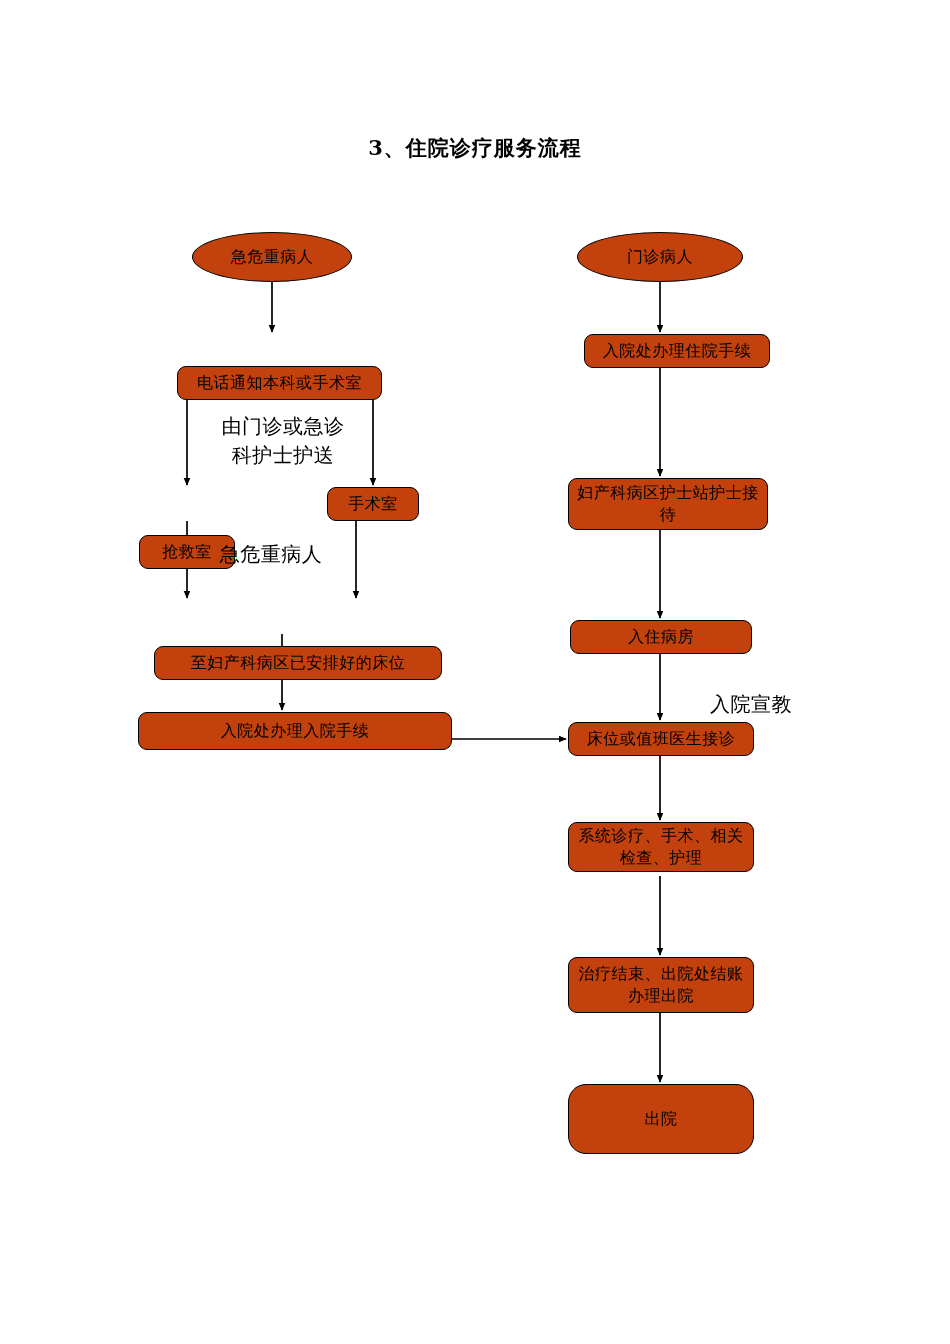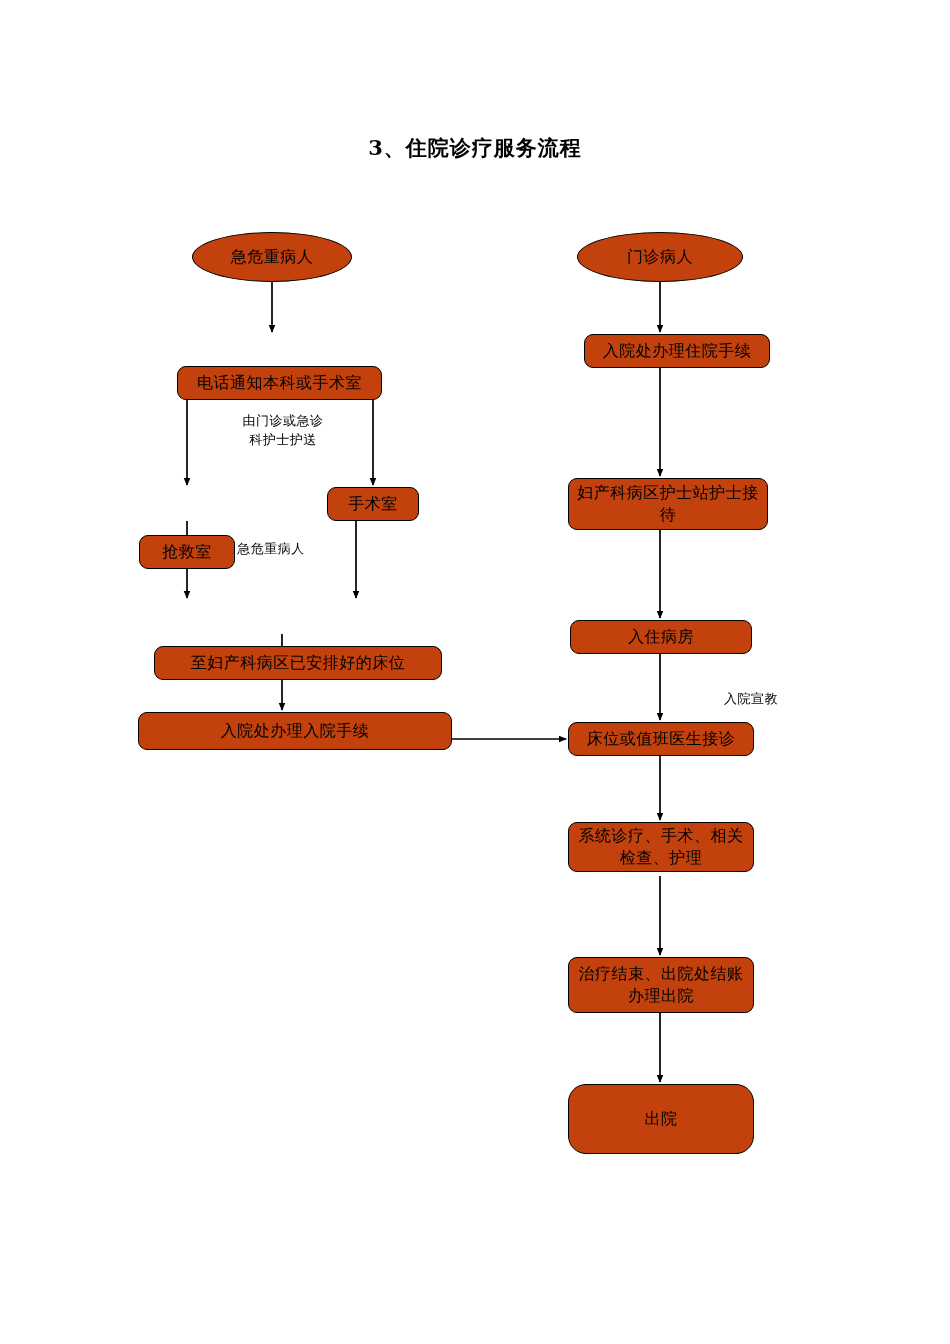--- a/index.html
+++ b/index.html
@@ -56,21 +56,21 @@
     border-radius: 9px;
   }
   .node.big-rounded {
     border-radius: 18px;
   }
   .node.ellipse {
     border-radius: 50%;
   }
   .edge-label {
     position: absolute;
-    font-size: 13px;
+    font-size: 20px;
     line-height: 1.45;
     text-align: center;
     letter-spacing: 0.5px;
     font-family: "DejaVu Sans", "Liberation Sans", sans-serif;
     white-space: pre-line;
   }
 </style>
 </head>
 <body>
 

